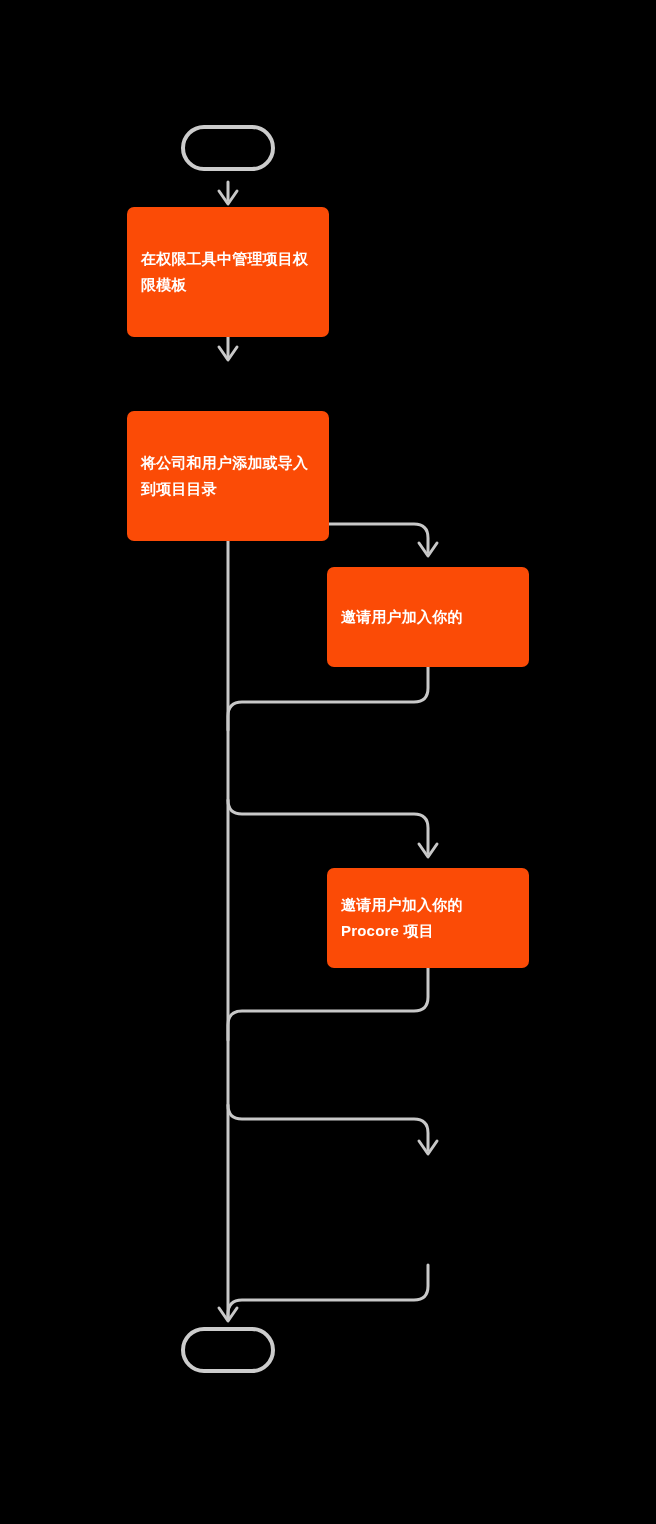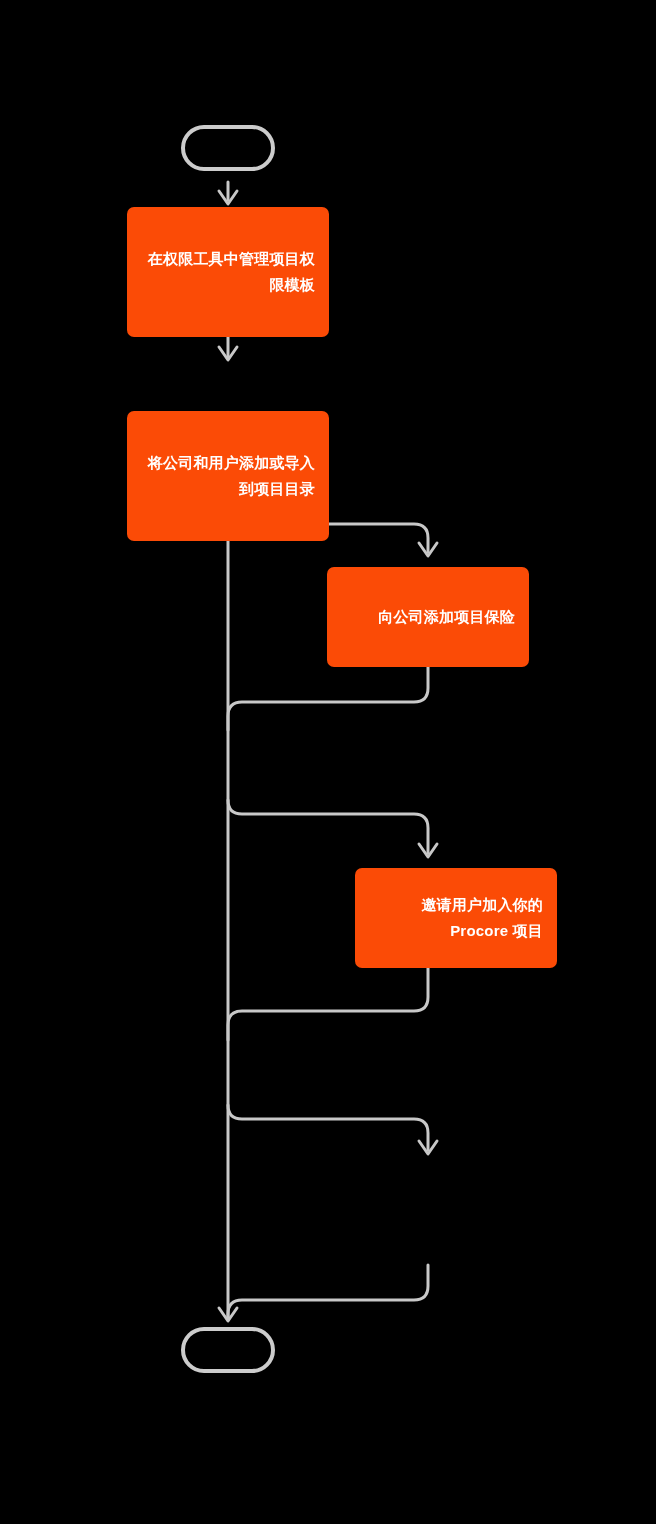--- a/index.html
+++ b/index.html
@@ -26,21 +26,21 @@
   }
   .node-box {
     position: absolute;
     box-sizing: border-box;
     background: #fb4b06;
     border-radius: 7px;
     color: #ffffff;
     font-size: 15px;
     font-weight: bold;
     line-height: 26px;
-    text-align: right;
+    text-align: left;
     display: flex;
     align-items: center;
     justify-content: center;
     padding: 0 14px;
     letter-spacing: 0.2px;
   }
   .node-box .label {
     display: block;
     width: 100%;
   }
@@ -114,24 +114,24 @@
 
   <div class="node-box" style="left:127px; top:207px; width:202px; height:130px;">
     <span class="label">在权限工具中管理项目权限模板</span>
   </div>
 
   <div class="node-box" style="left:127px; top:371px; width:202px; height:130px;margin-top:40px;">
     <span class="label">将公司和用户添加或导入到项目目录</span>
   </div>
 
   <div class="node-box" style="left:327px; top:567px; width:202px; height:100px;">
-    <span class="label">向公司添加项目保险</span>
+    <span class="label">邀请用户加入你的</span>
   </div>
 
-  <div class="node-box" style="left:327px; top:868px; width:202px; height:100px;margin-left:28px;">
+  <div class="node-box" style="left:327px; top:868px; width:202px; height:100px;">
     <span class="label">邀请用户加入你的 Procore 项目</span>
   </div>
 
 
   <div class="terminator" style="left:181px; top:1327px; width:94px; height:46px;">
     <span></span>
   </div>
 
 </div>
 

